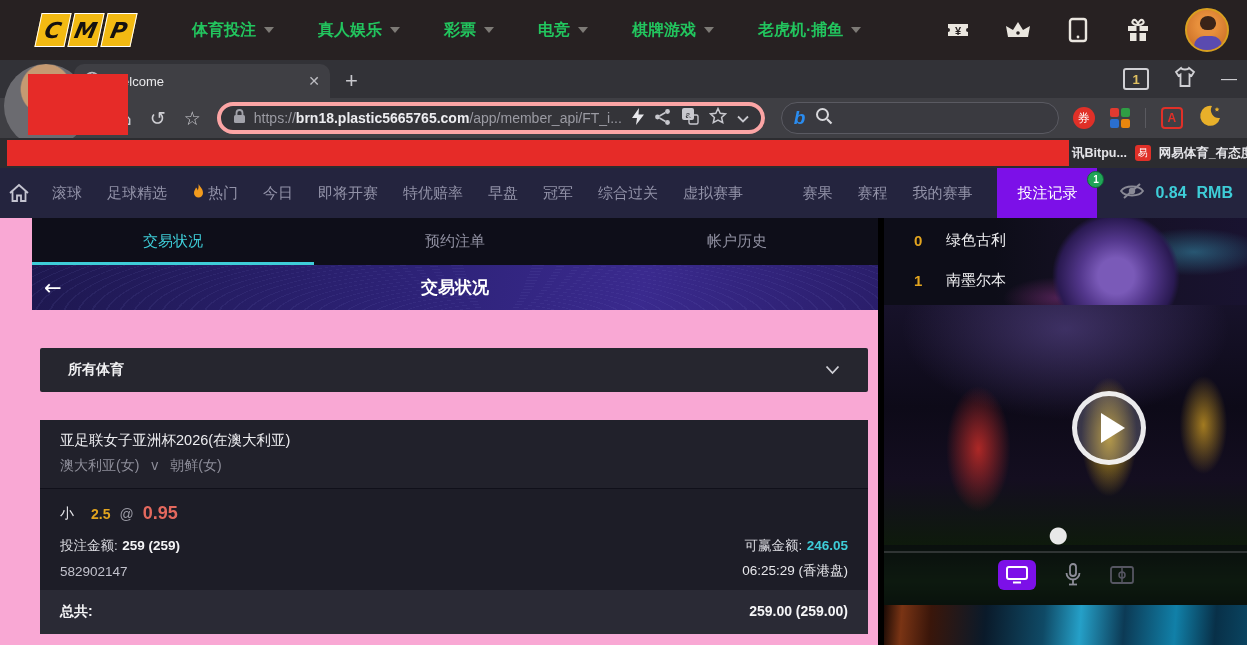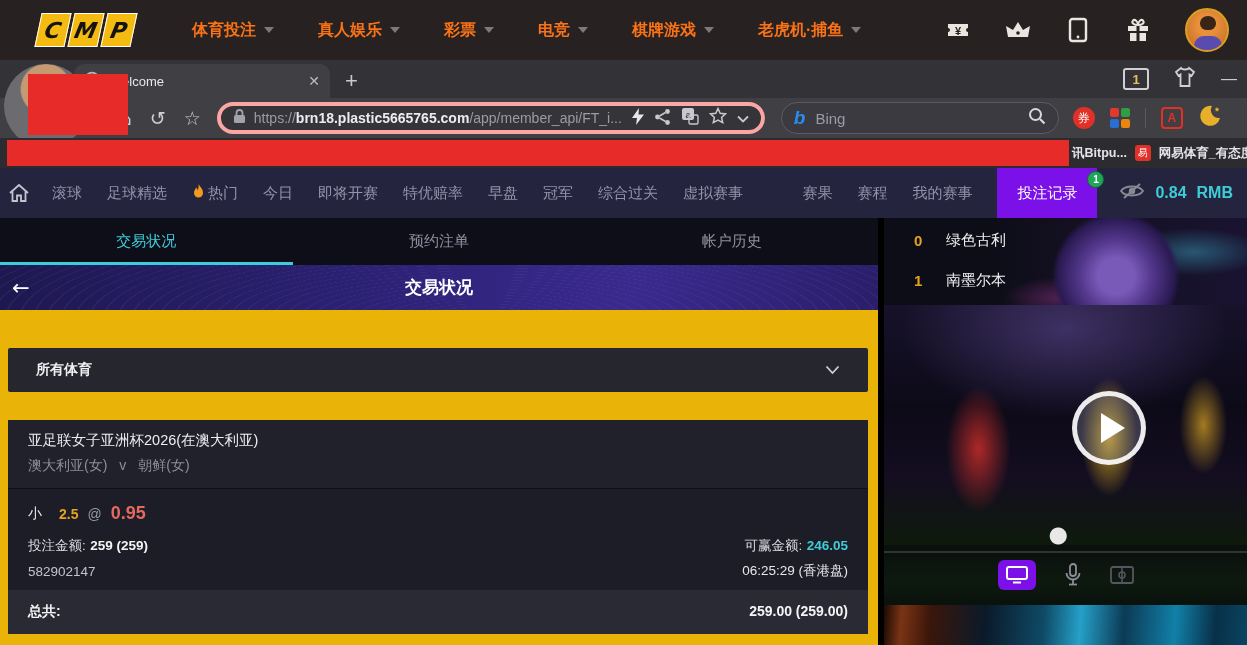--- a/index.html
+++ b/index.html
@@ -10,21 +10,21 @@
   
   .topbar { position:absolute; top:0; left:0; width:100%; height:60px;
             background:#272122; display:flex; align-items:center; }
   .logo { display:flex; gap:3px; margin-left:38px; }
   .logo-tile { width:30px; height:34px; background:var(--logo-yellow,#f3ba12);
                transform:skewX(-12deg); border:1px solid #fff;
                display:flex; align-items:center; justify-content:center;
                font-weight:bold; font-style:italic; font-size:22px; color:#151210;
                font-family:"DejaVu Sans",sans-serif; }
   .tnav-wrap { display:flex; align-items:center; gap:44px; margin-left:58px; }
-  .tnav { display:flex; align-items:center; gap:8px; color:#f97316; font-size:16px;
+  .tnav { display:flex; align-items:center; gap:8px; color:#22c55e; font-size:16px;
           font-weight:bold; cursor:pointer; }
   .chev { width:0; height:0; border-left:5px solid transparent; border-right:5px solid transparent;
           border-top:6px solid #7d7a76; }
   .top-icons { margin-left:auto; display:flex; align-items:center; gap:34px; margin-right:18px; }
   .ticon { width:26px; height:26px; display:flex; align-items:center; justify-content:center; cursor:pointer; }
   .avatar { width:44px; height:44px; border-radius:50%; border:2px solid #d8a020;
             background:radial-gradient(circle at 50% 38%, #e8903c 0 30%, #d2772c 70%);
             position:relative; overflow:hidden; cursor:pointer; }
   .avatar::before { content:""; position:absolute; top:6px; left:13px; width:16px; height:14px;
                     border-radius:50% 50% 45% 45%; background:#3a2418; }
@@ -95,21 +95,21 @@
   .bet-records { position:relative; margin-left:25px; height:50px; padding:0 20px;
                  background:var(--accent-purple,#7b10e8); color:#fff; font-size:15px;
                  display:flex; align-items:center; cursor:pointer; }
   .br-badge { position:absolute; top:3px; right:-7px; width:17px; height:17px; border-radius:50%;
               background:var(--badge-green,#21a558); color:#fff; font-size:10px; font-weight:bold;
               display:flex; align-items:center; justify-content:center; border:1px solid #0d6a36; }
   .balance { display:flex; align-items:center; gap:10px; margin-left:22px; margin-right:14px; }
   .bal-num, .bal-cur { color:var(--accent-cyan,#3ecdd8); font-size:16px; font-weight:bold; }
 
   
-  .main-left { position:absolute; top:218px; left:0; width:878px; height:427px; background:#eab308; }
+  .main-left { position:absolute; top:218px; left:0; width:878px; height:427px; background:#f9a8d4;padding-left:32px; }
   .v-divider { position:absolute; top:218px; left:878px; width:6px; height:427px; background:#000; }
 
   .tabsrow { display:flex; height:47px; background:#0e0e19; }
   .tabcol { flex:1; display:flex; align-items:center; justify-content:center; color:#8f8fa0;
             font-size:15px; position:relative; cursor:pointer; }
   .tabcol.active { color:var(--accent-cyan,#3ecdd8); }
   .tabcol.active::after { content:""; position:absolute; bottom:0; left:0; width:100%; height:3px;
                           background:var(--accent-cyan,#3ecdd8); }
 
   .pheader { height:45px; position:relative; display:flex; align-items:center; justify-content:center;
@@ -312,21 +312,20 @@
               <path d="M9 1.5 L11.2 6.3 L16.5 6.9 L12.6 10.4 L13.7 15.6 L9 13 L4.3 15.6 L5.4 10.4 L1.5 6.9 L6.8 6.3 Z" fill="none" stroke="#c8c8ce" stroke-width="1.5"></path>
             </svg></span>
         <span><svg width="12" height="8" viewBox="0 0 12 8">
               <polyline points="1,1.5 6,6.5 11,1.5" fill="none" stroke="#c8c8ce" stroke-width="1.8"></polyline>
             </svg></span>
       </span>
     </div>
 
     <div class="searchbar">
       <span class="bing-b">b</span>
-      <span class="search-ph">Bing</span>
       <span><svg width="18" height="18" viewBox="0 0 18 18">
             <circle cx="7.5" cy="7.5" r="5.5" fill="none" stroke="#d8d8dc" stroke-width="2"></circle>
             <line x1="12" y1="12" x2="16.5" y2="16.5" stroke="#d8d8dc" stroke-width="2.2"></line>
           </svg></span>
     </div>
 
     <div class="ext-area">
       <span class="ext-coupon">券</span>
       <span class="ext-grid">
         <i style="background:#e03a30"></i>

